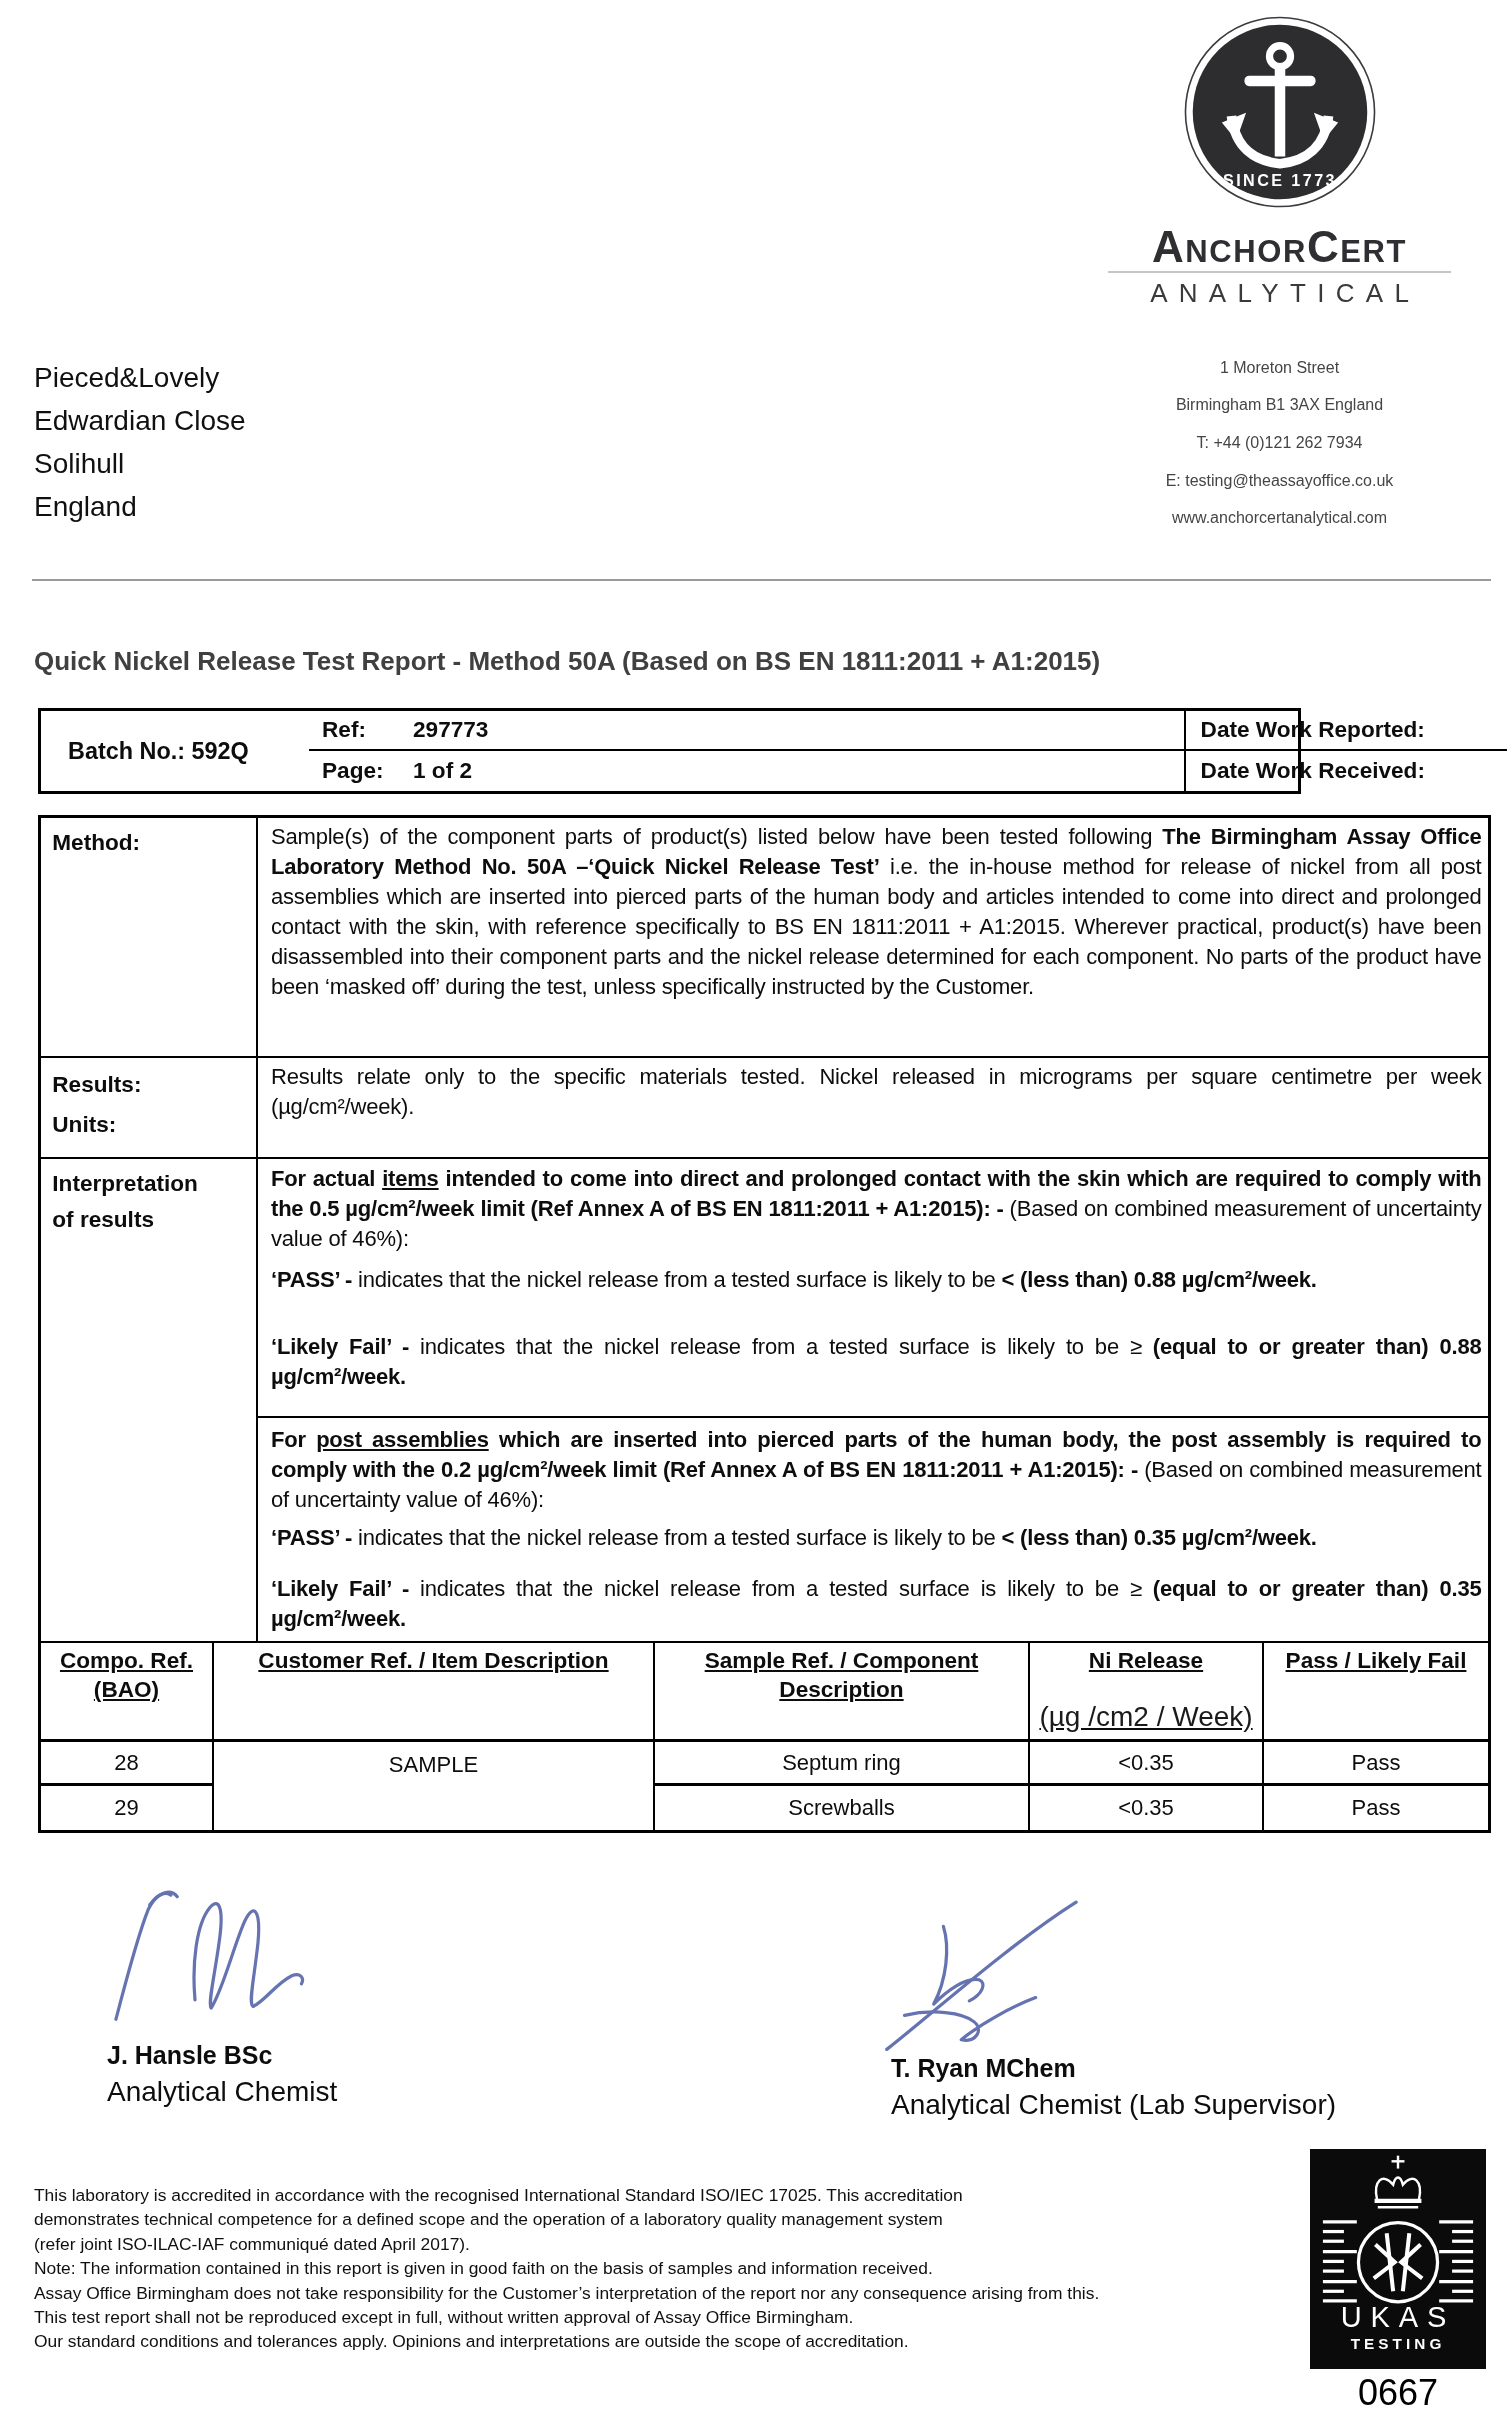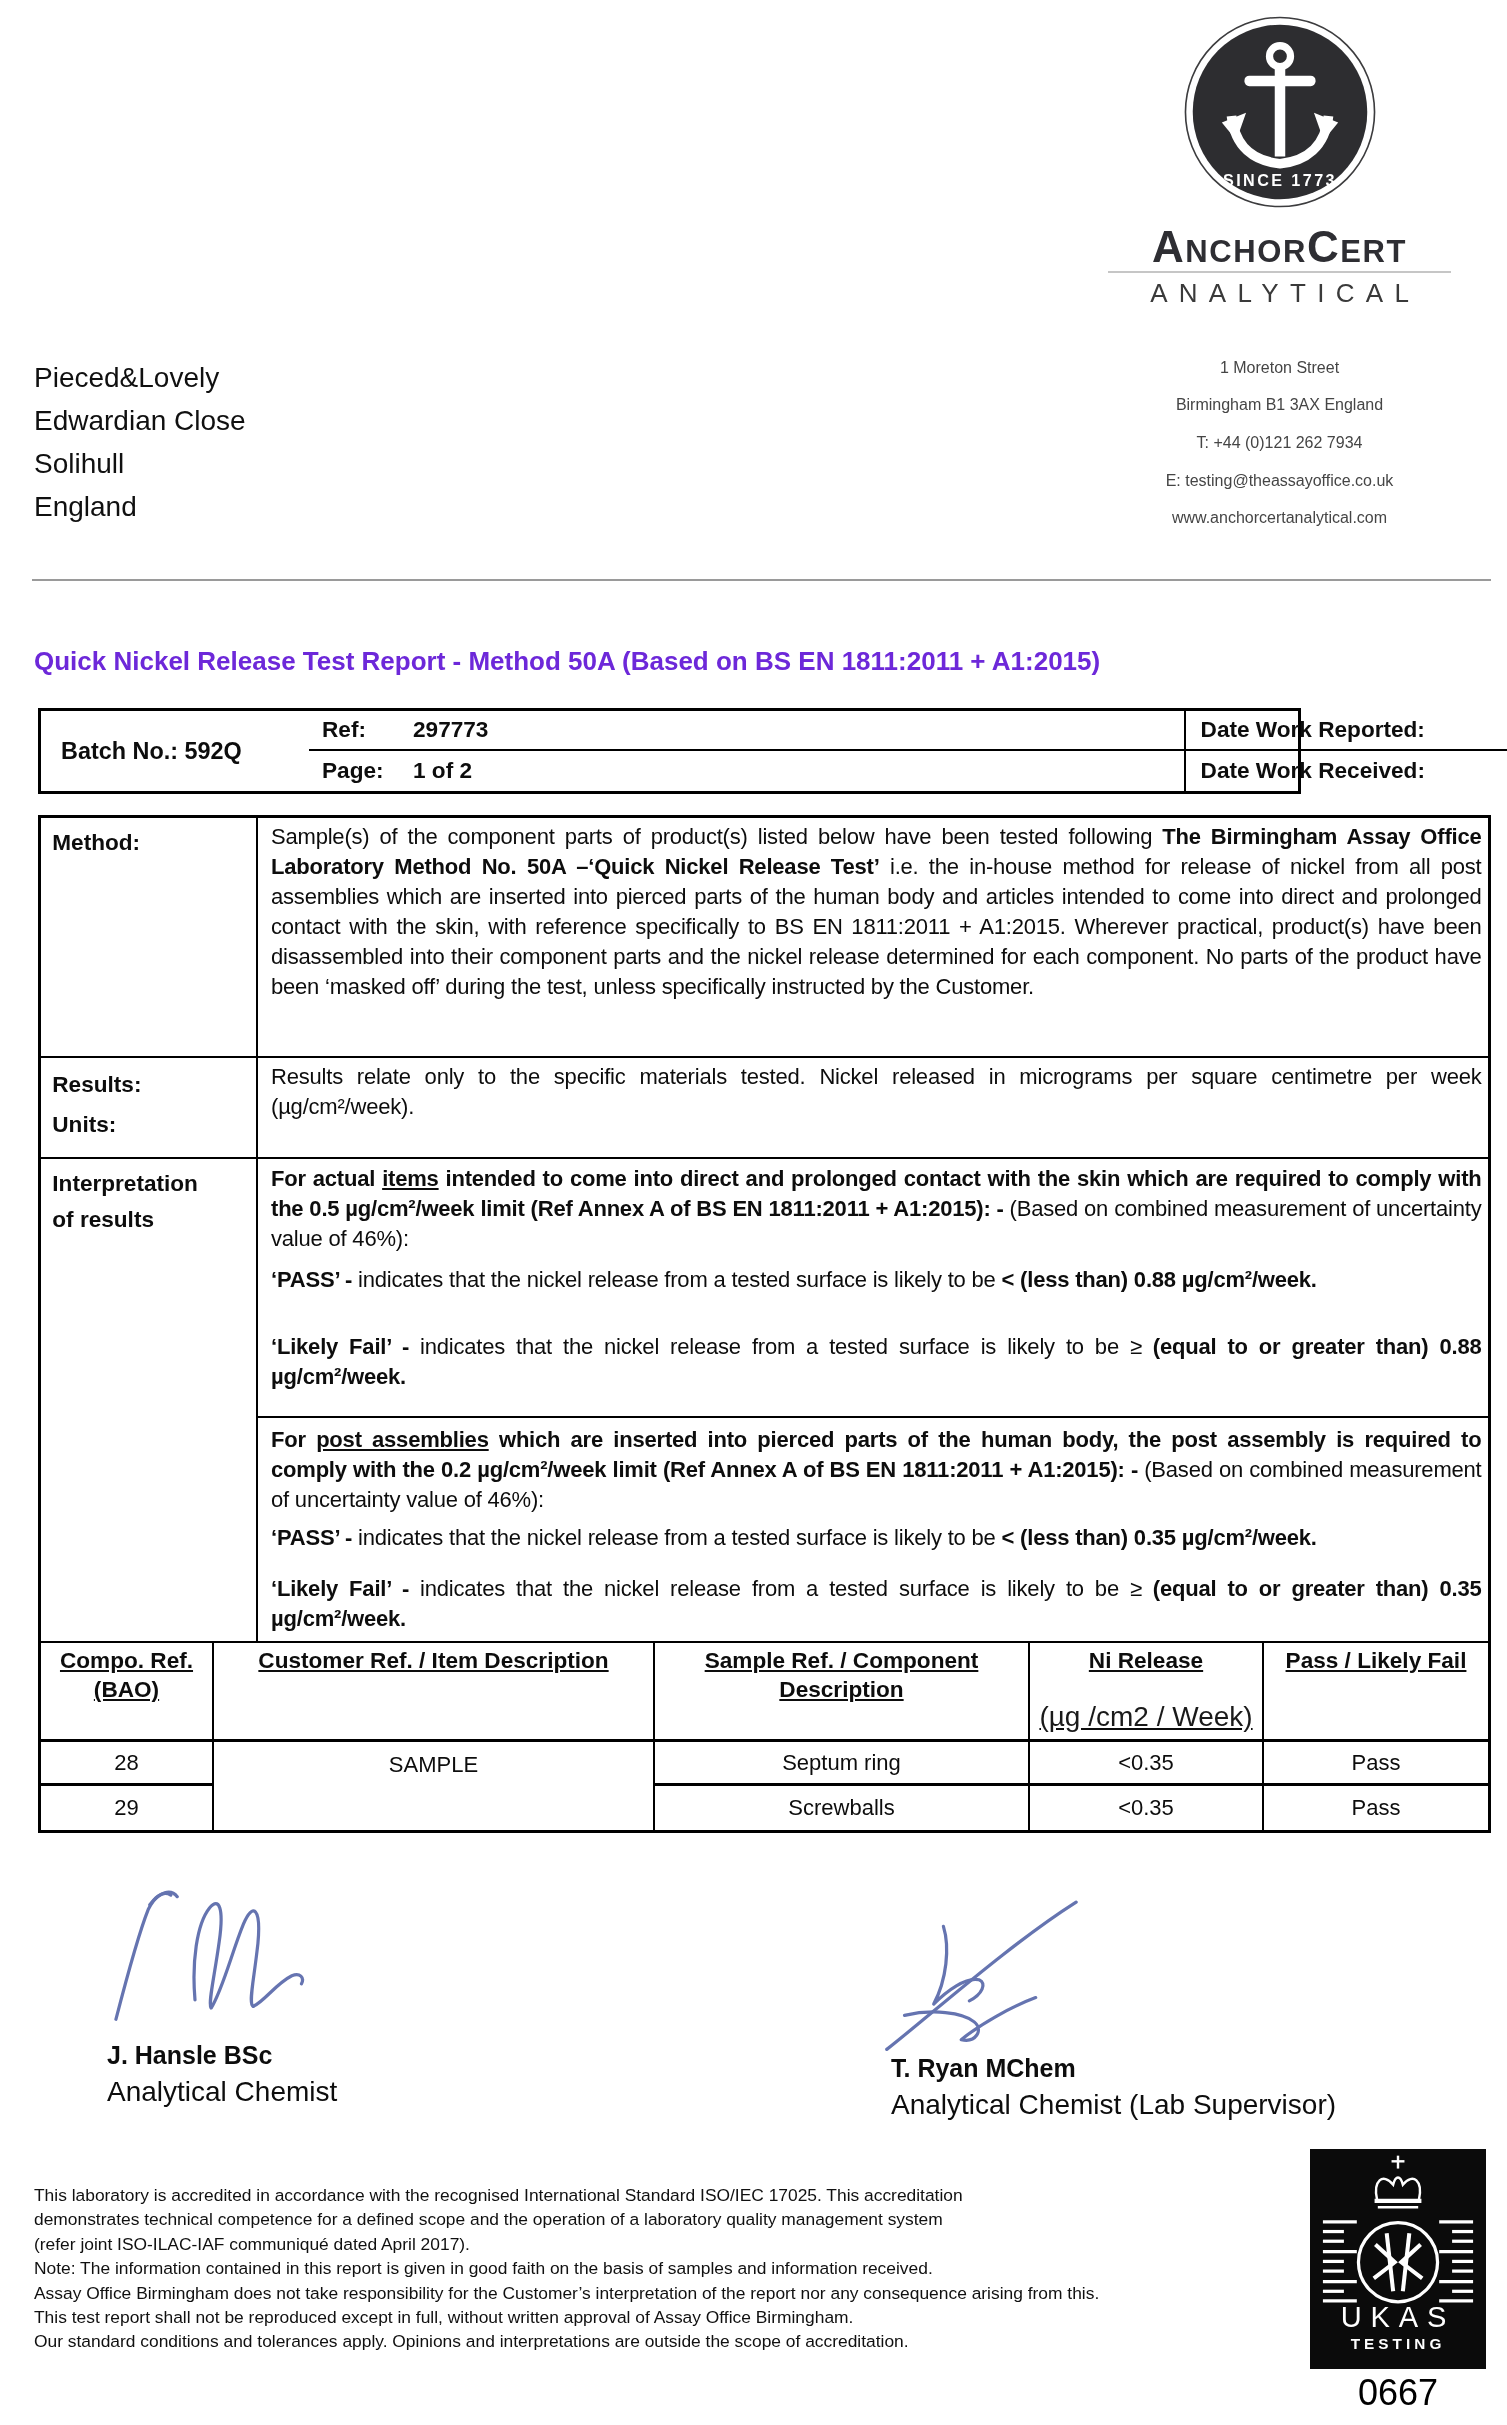--- a/index.html
+++ b/index.html
@@ -13,32 +13,32 @@
               font-variant:small-caps;line-height:47px;margin-top:6.5px;}
   .brand-rule{height:1.6px;background:#c6c6c6;margin:1.6px 11.3px 4.9px 11.3px;}
   .brand-sub{font-size:26px;font-weight:400;letter-spacing:11.3px;padding-left:11.3px;color:#3a3a3a;}
   .recipient{left:34px;top:356px;font-size:28px;line-height:43px;color:#101010;}
   .contact{left:1097px;top:349px;width:365px;text-align:center;font-size:16px;
            line-height:37px;color:#454545;}
   .contact .gap{margin-top:1px;}
   .hrule{left:32px;top:579px;width:1459px;height:1.6px;background:#9a9a9a;}
 
   
-  .doc-title{left:34px;top:646px;font-size:26px;font-weight:700;color:#6d28d9;}
+  .doc-title{left:34px;top:646px;font-size:26px;font-weight:700;color:#404040;}
 
   
   .reftable{left:38px;top:708px;width:1263px;border:3.2px solid #000;box-sizing:border-box;
             display:grid;grid-template-columns:268px 877px 1fr;grid-template-rows:40px 40px;
             font-size:22.6px;font-weight:700;}
   .reftable .cell{display:flex;align-items:center;box-sizing:border-box;}
   .rt-br{border-right:2.4px solid #000;}
   .rt-bb{border-bottom:2.4px solid #000;}
   .rt-lab1{width:91px;padding-left:13px;flex:none;}
   .rt-lab2{width:340px;padding-left:14.6px;flex:none;}
-  .rt-batch{grid-row:1/span 2;padding-left:20px;font-size:23.4px;}
+  .rt-batch{grid-row:1/span 2;padding-left:27px;font-size:23.4px;}
 
   
   .maintable{left:38px;top:815px;width:1453px;border:3.2px solid #000;box-sizing:border-box;}
   .mrow{display:flex;border-top:2.4px solid #000;}
   .mrow:first-child{border-top:none;}
   .labcol{width:217px;flex:none;border-right:2.4px solid #000;box-sizing:border-box;
           padding:6.5px 0 0 11.3px;font-weight:700;font-size:22.6px;line-height:36px;}
   .labcol.wide{line-height:40px;}
   .mcontent{flex:1;box-sizing:border-box;padding:4px 6.5px 6.5px 13px;font-size:22px;
             line-height:30px;text-align:justify;letter-spacing:-0.2px;}

